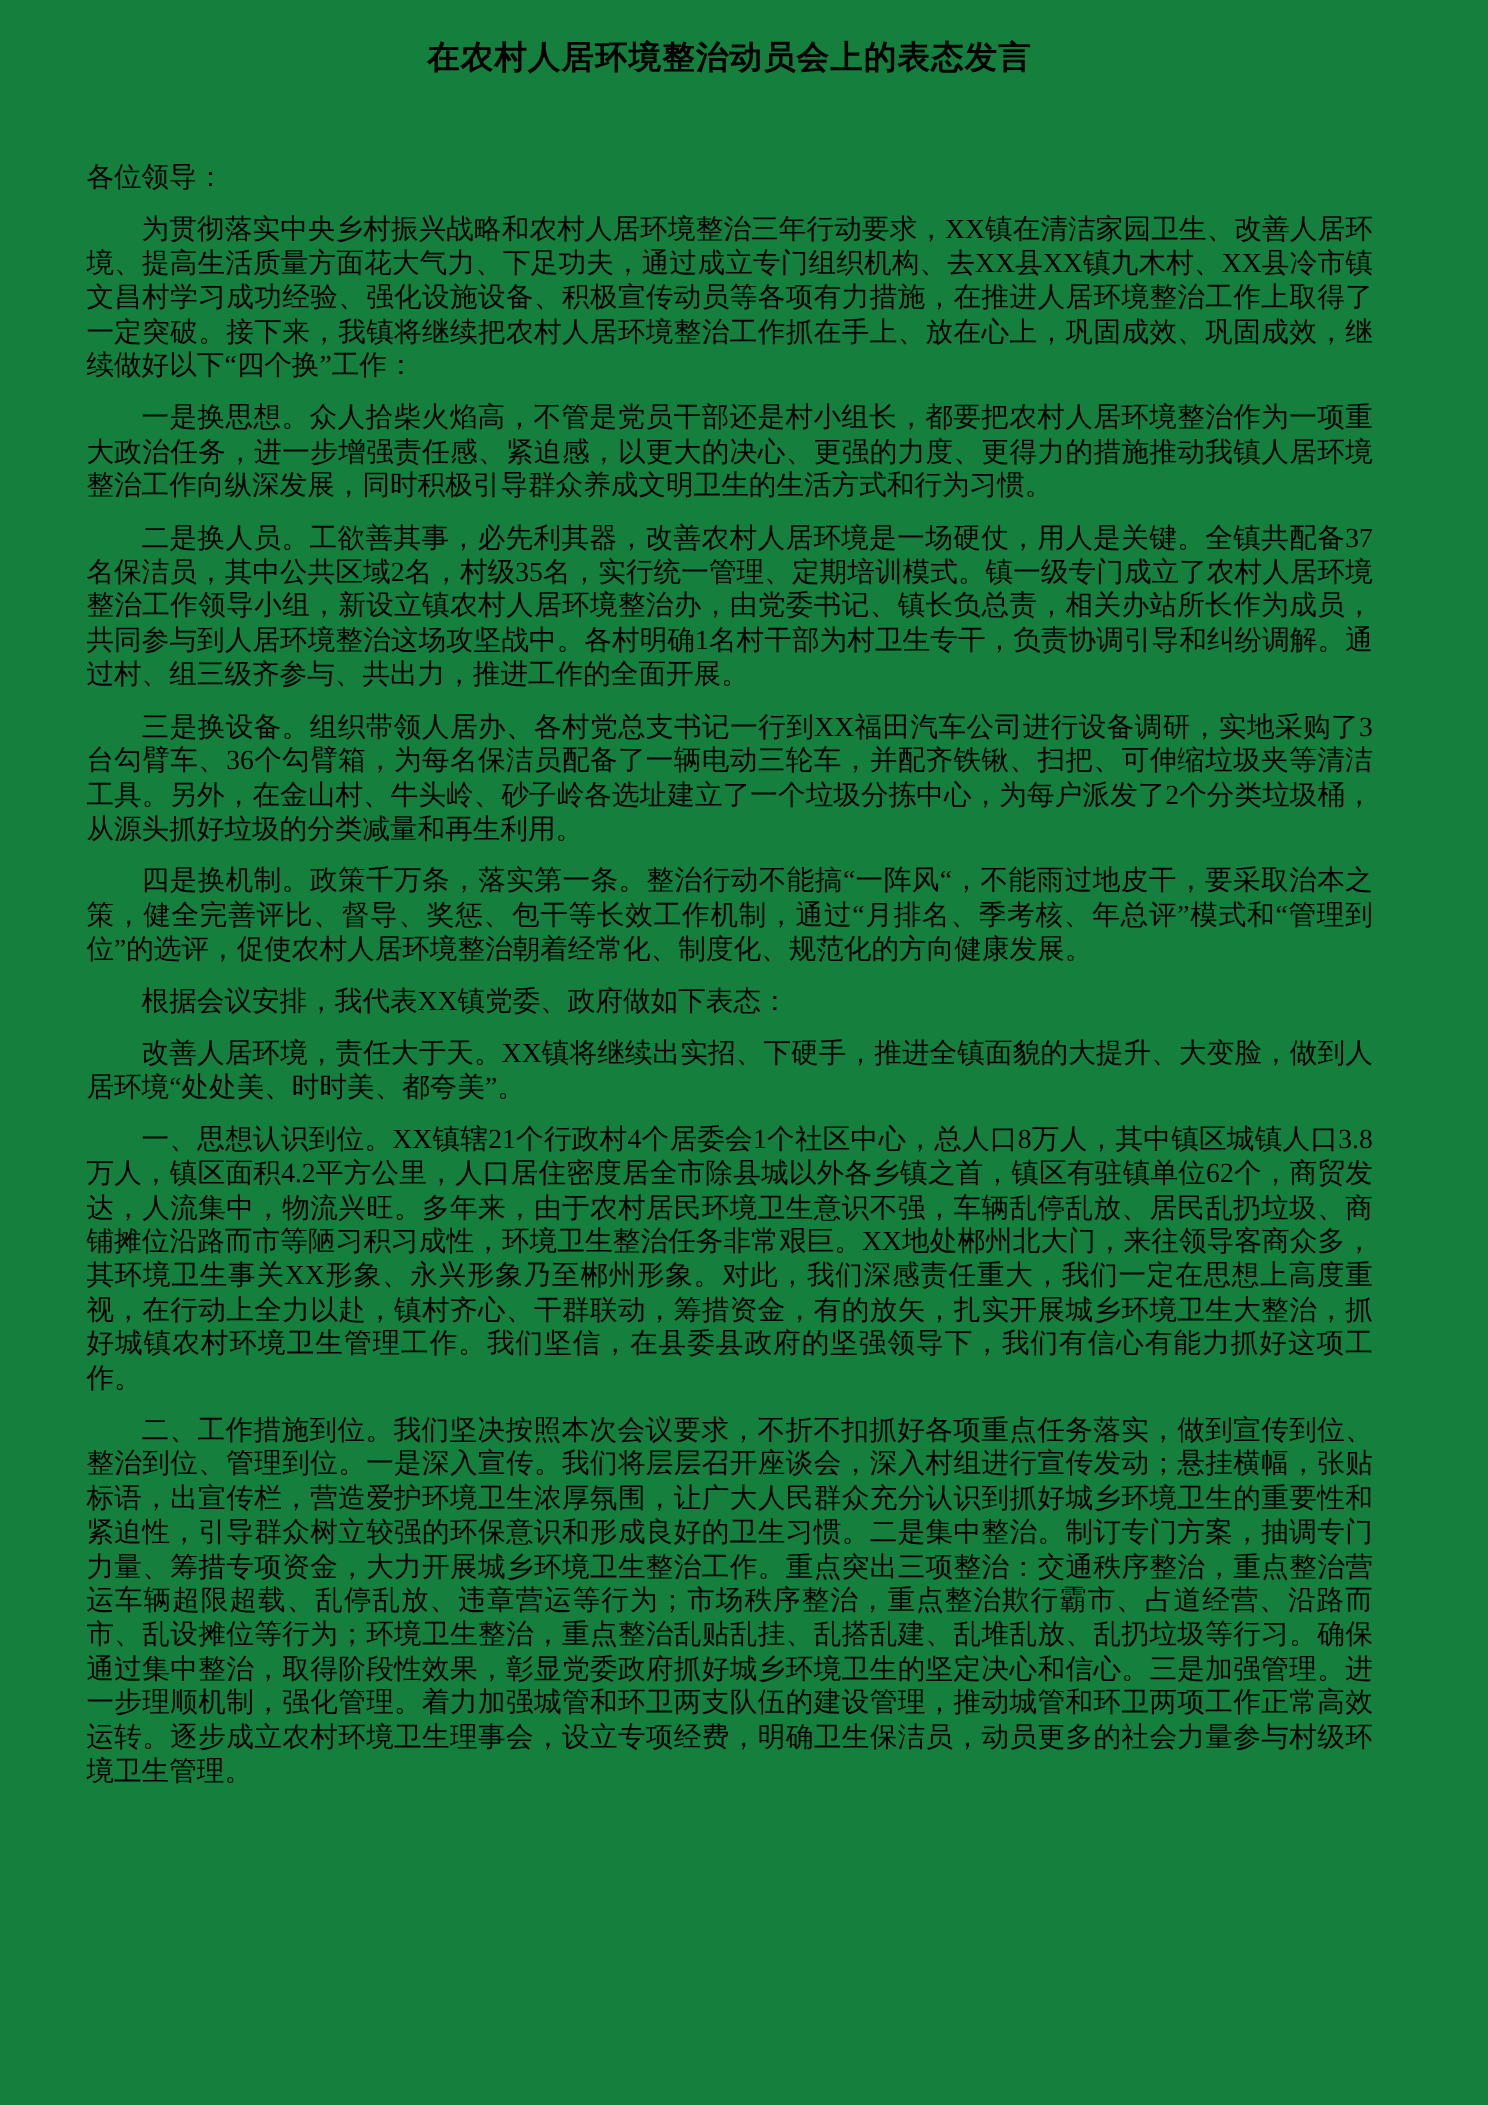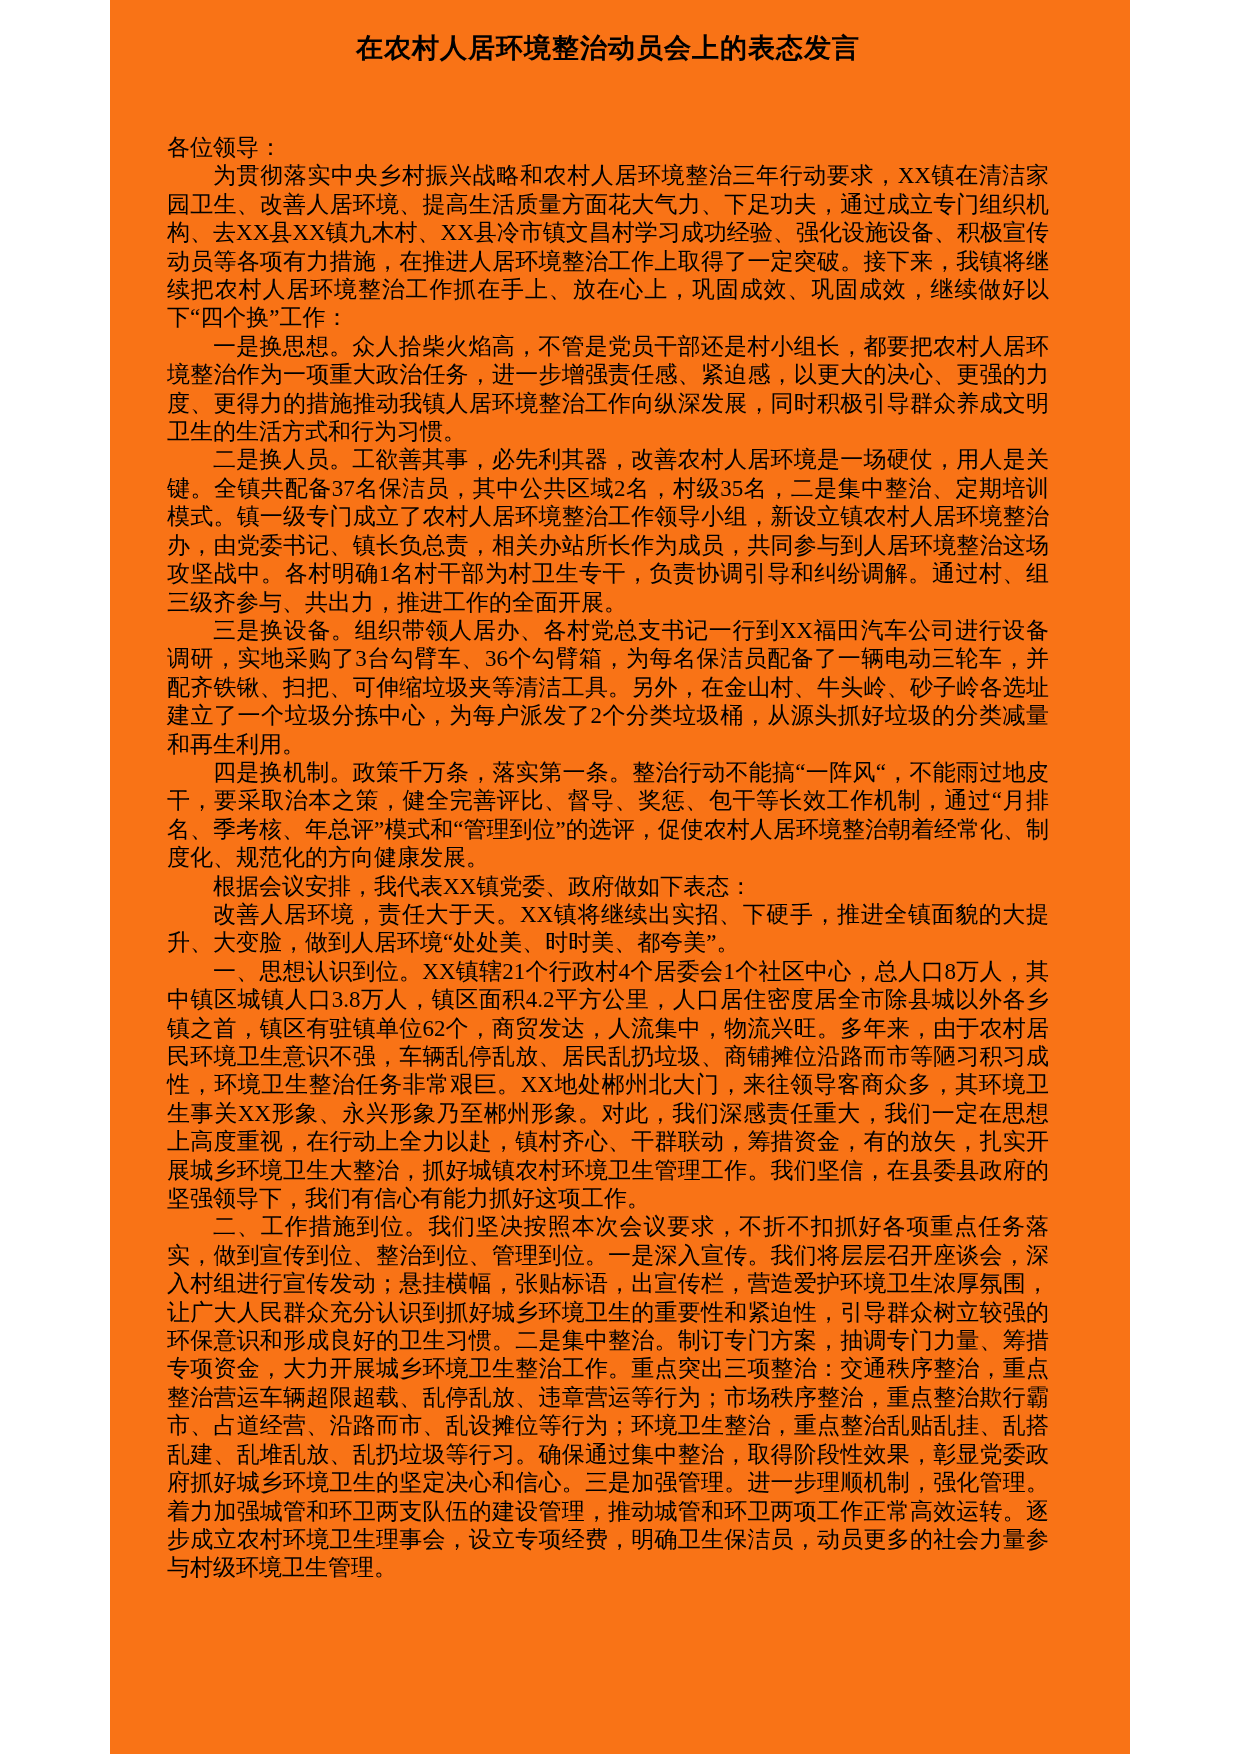--- a/index.html
+++ b/index.html
@@ -1,62 +1,62 @@
 <!DOCTYPE html>
 <html><head>
 <meta charset="utf-8">
 <style>
   html, body {
     margin: 0;
     padding: 0;
     background: #ffffff;
   }
   .page {
-    width: 1020px;
+    width: 1240px;
     height: 1754px;
     margin: 0 auto;
-    background: #f97316;
+    background: #15803d;
     box-sizing: border-box;
     padding: 32px 81px 40px 57px;
     overflow: hidden;
     font-family: "Liberation Serif", "DejaVu Serif", serif;
     color: #000000;
   }
   .doc-title {
     font-size: 27px;
     font-weight: bold;
     text-align: center;
     line-height: 32px;
     margin: 0 0 70px 0;
     letter-spacing: 1px;
   }
   .doc-body p {
     font-size: 23px;
     line-height: 28.4px;
-    margin: 0;
+    margin: 15px;
     text-align: justify;
     text-justify: inter-ideograph;
     text-indent: 2em;
     word-break: break-all;
   }
   .doc-body p.salutation {
     text-indent: 0;
   }
 </style>
 </head>
 <body>
 
 <div class="page">
   <h1 class="doc-title">在农村人居环境整治动员会上的表态发言</h1>
 
   <div class="doc-body">
     <p class="salutation">各位领导：</p>
     <p>为贯彻落实中央乡村振兴战略和农村人居环境整治三年行动要求，XX镇在清洁家园卫生、改善人居环境、提高生活质量方面花大气力、下足功夫，通过成立专门组织机构、去XX县XX镇九木村、XX县冷市镇文昌村学习成功经验、强化设施设备、积极宣传动员等各项有力措施，在推进人居环境整治工作上取得了一定突破。接下来，我镇将继续把农村人居环境整治工作抓在手上、放在心上，巩固成效、巩固成效，继续做好以下“四个换”工作：</p>
     <p>一是换思想。众人拾柴火焰高，不管是党员干部还是村小组长，都要把农村人居环境整治作为一项重大政治任务，进一步增强责任感、紧迫感，以更大的决心、更强的力度、更得力的措施推动我镇人居环境整治工作向纵深发展，同时积极引导群众养成文明卫生的生活方式和行为习惯。</p>
-    <p>二是换人员。工欲善其事，必先利其器，改善农村人居环境是一场硬仗，用人是关键。全镇共配备37名保洁员，其中公共区域2名，村级35名，二是集中整治、定期培训模式。镇一级专门成立了农村人居环境整治工作领导小组，新设立镇农村人居环境整治办，由党委书记、镇长负总责，相关办站所长作为成员，共同参与到人居环境整治这场攻坚战中。各村明确1名村干部为村卫生专干，负责协调引导和纠纷调解。通过村、组三级齐参与、共出力，推进工作的全面开展。</p>
+    <p>二是换人员。工欲善其事，必先利其器，改善农村人居环境是一场硬仗，用人是关键。全镇共配备37名保洁员，其中公共区域2名，村级35名，实行统一管理、定期培训模式。镇一级专门成立了农村人居环境整治工作领导小组，新设立镇农村人居环境整治办，由党委书记、镇长负总责，相关办站所长作为成员，共同参与到人居环境整治这场攻坚战中。各村明确1名村干部为村卫生专干，负责协调引导和纠纷调解。通过村、组三级齐参与、共出力，推进工作的全面开展。</p>
     <p>三是换设备。组织带领人居办、各村党总支书记一行到XX福田汽车公司进行设备调研，实地采购了3台勾臂车、36个勾臂箱，为每名保洁员配备了一辆电动三轮车，并配齐铁锹、扫把、可伸缩垃圾夹等清洁工具。另外，在金山村、牛头岭、砂子岭各选址建立了一个垃圾分拣中心，为每户派发了2个分类垃圾桶，从源头抓好垃圾的分类减量和再生利用。</p>
     <p>四是换机制。政策千万条，落实第一条。整治行动不能搞“一阵风“，不能雨过地皮干，要采取治本之策，健全完善评比、督导、奖惩、包干等长效工作机制，通过“月排名、季考核、年总评”模式和“管理到位”的选评，促使农村人居环境整治朝着经常化、制度化、规范化的方向健康发展。</p>
     <p>根据会议安排，我代表XX镇党委、政府做如下表态：</p>
     <p>改善人居环境，责任大于天。XX镇将继续出实招、下硬手，推进全镇面貌的大提升、大变脸，做到人居环境“处处美、时时美、都夸美”。</p>
     <p>一、思想认识到位。XX镇辖21个行政村4个居委会1个社区中心，总人口8万人，其中镇区城镇人口3.8万人，镇区面积4.2平方公里，人口居住密度居全市除县城以外各乡镇之首，镇区有驻镇单位62个，商贸发达，人流集中，物流兴旺。多年来，由于农村居民环境卫生意识不强，车辆乱停乱放、居民乱扔垃圾、商铺摊位沿路而市等陋习积习成性，环境卫生整治任务非常艰巨。XX地处郴州北大门，来往领导客商众多，其环境卫生事关XX形象、永兴形象乃至郴州形象。对此，我们深感责任重大，我们一定在思想上高度重视，在行动上全力以赴，镇村齐心、干群联动，筹措资金，有的放矢，扎实开展城乡环境卫生大整治，抓好城镇农村环境卫生管理工作。我们坚信，在县委县政府的坚强领导下，我们有信心有能力抓好这项工作。</p>
     <p>二、工作措施到位。我们坚决按照本次会议要求，不折不扣抓好各项重点任务落实，做到宣传到位、整治到位、管理到位。一是深入宣传。我们将层层召开座谈会，深入村组进行宣传发动；悬挂横幅，张贴标语，出宣传栏，营造爱护环境卫生浓厚氛围，让广大人民群众充分认识到抓好城乡环境卫生的重要性和紧迫性，引导群众树立较强的环保意识和形成良好的卫生习惯。二是集中整治。制订专门方案，抽调专门力量、筹措专项资金，大力开展城乡环境卫生整治工作。重点突出三项整治：交通秩序整治，重点整治营运车辆超限超载、乱停乱放、违章营运等行为；市场秩序整治，重点整治欺行霸市、占道经营、沿路而市、乱设摊位等行为；环境卫生整治，重点整治乱贴乱挂、乱搭乱建、乱堆乱放、乱扔垃圾等行习。确保通过集中整治，取得阶段性效果，彰显党委政府抓好城乡环境卫生的坚定决心和信心。三是加强管理。进一步理顺机制，强化管理。着力加强城管和环卫两支队伍的建设管理，推动城管和环卫两项工作正常高效运转。逐步成立农村环境卫生理事会，设立专项经费，明确卫生保洁员，动员更多的社会力量参与村级环境卫生管理。</p>
   </div>
 </div>
 
 </body></html>

